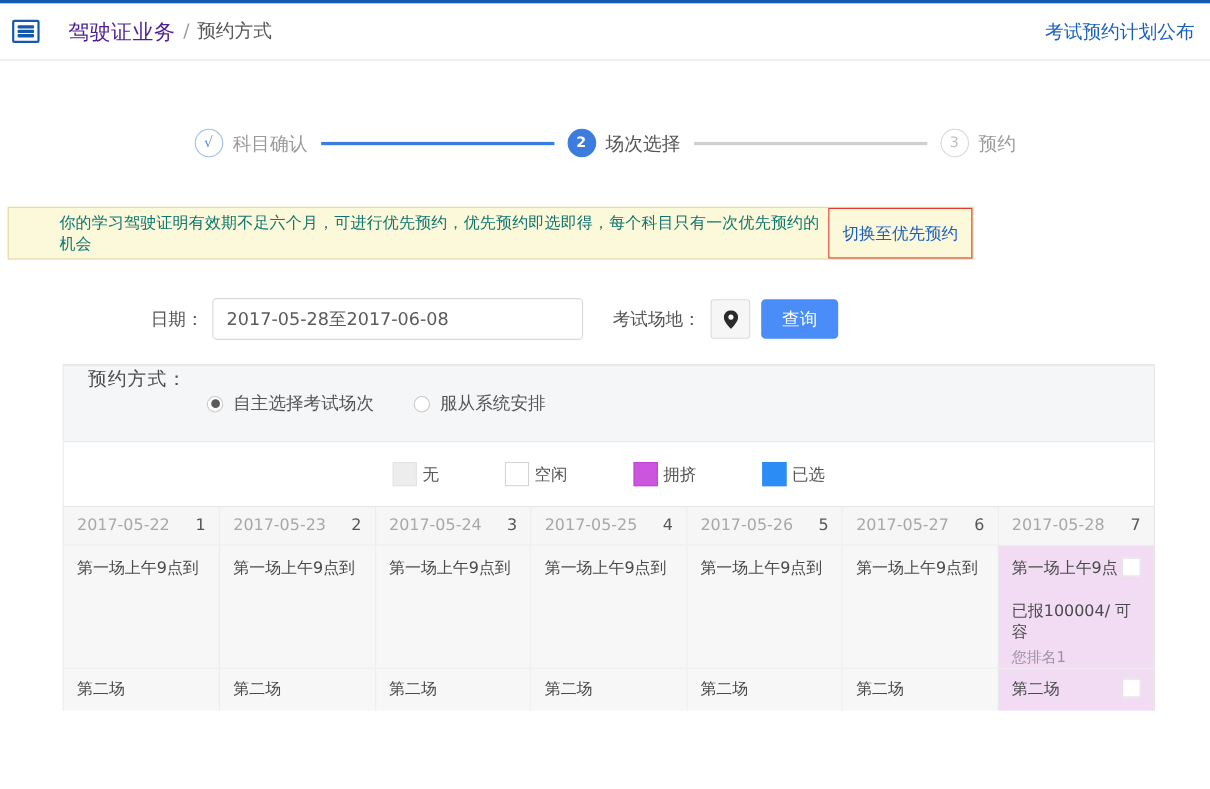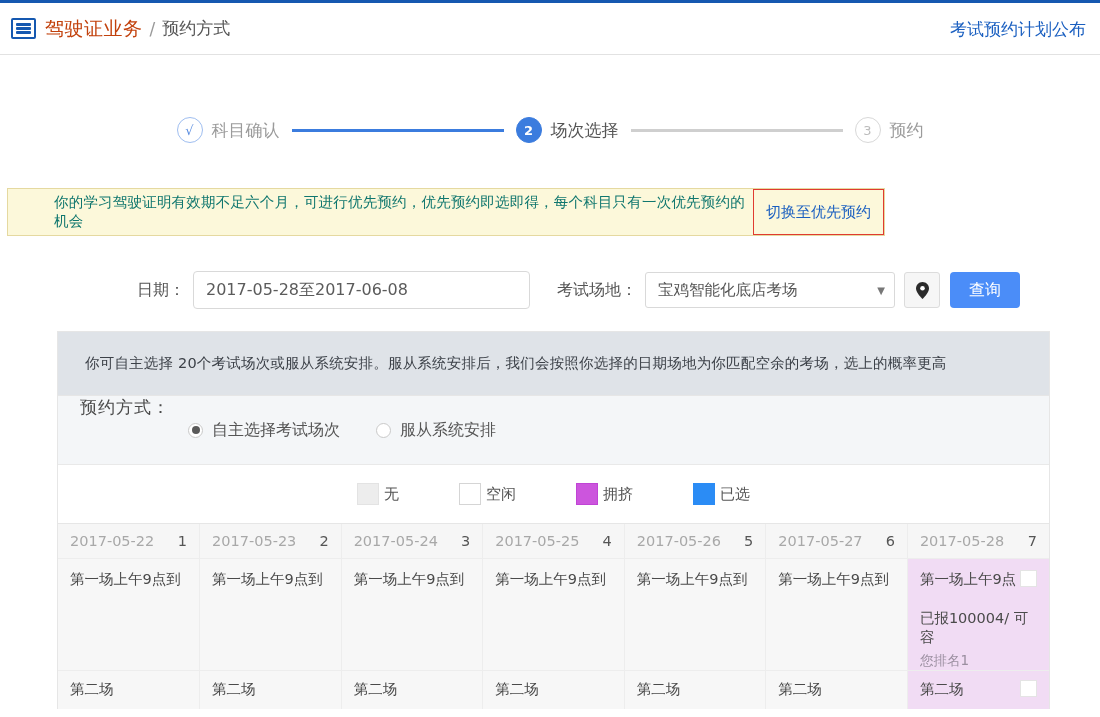--- a/index.html
+++ b/index.html
@@ -21,21 +21,21 @@
     display: flex; align-items: center;
   }
   .crumb-wrap { display: flex; align-items: center; padding-left: 11px; }
   .menu-icon {
     width: 25px; height: 21px; border: 2px solid #1558b0; border-radius: 2px;
     background: #fff; display: flex; flex-direction: column;
     justify-content: space-evenly; padding: 2px 3px;
   }
   .menu-icon i { display: block; height: 3px; background: #1558b0; border-radius: 1px; }
   .crumb-1 {
-    color: #c2410c; font-size: 19px; margin-left: 9px; letter-spacing: .5px;
+    color: #4c1d95; font-size: 19px; margin-left: 26px; letter-spacing: .5px;
     cursor: pointer;
   }
   .crumb-sep { color: #9a9a9a; font-size: 17px; margin: 0 7px; }
   .crumb-2 { color: #555; font-size: 17px; }
   .topbar-link {
     position: absolute; right: 14px; top: 50%; transform: translateY(-50%);
     color: #1a5fc0; font-size: 17px; cursor: pointer;
   }
 
   
@@ -195,38 +195,31 @@
 
   <div class="alert">
     <span class="alert-text">你的学习驾驶证明有效期不足六个月，可进行优先预约，优先预约即选即得，每个科目只有一次优先预约的机会</span>
     <span class="alert-btn">切换至优先预约</span>
   </div>
 
   <div class="formrow">
     <span style="margin-left:137px" class="f-label">日期：</span>
     <span class="date-field">2017-05-28至2017-06-08</span>
     <span style="margin-left:27px" class="f-label">考试场地：</span>
-    <span class="venue-select">
-      <span>宝鸡智能化底店考场</span>
-      <span class="caret">▼</span>
-    </span>
     <span class="pin-btn">
       <svg width="13" height="17" viewBox="0 0 13 17">
         <path d="M6.5 0C2.9 0 0 2.9 0 6.5C0 11 6.5 17 6.5 17S13 11 13 6.5C13 2.9 10.1 0 6.5 0Z" fill="#2b2b2b"></path>
         <circle cx="6.5" cy="6.3" r="2.3" fill="#ffffff"></circle>
       </svg>
     </span>
     <span class="query-btn">查询</span>
   </div>
 
   <div class="card">
 
-    <div class="notice">
-      <span>你可自主选择 20个考试场次或服从系统安排。服从系统安排后，我们会按照你选择的日期场地为你匹配空余的考场，选上的概率更高</span>
-    </div>
 
     <div class="method">
       <span class="m-label">预约方式：</span>
       <span class="radio-item">
         <span class="radio on"></span>
         <span class="radio-label">自主选择考试场次</span>
       </span>
       <span class="radio-item second">
         <span class="radio"></span>
         <span class="radio-label">服从系统安排</span>

